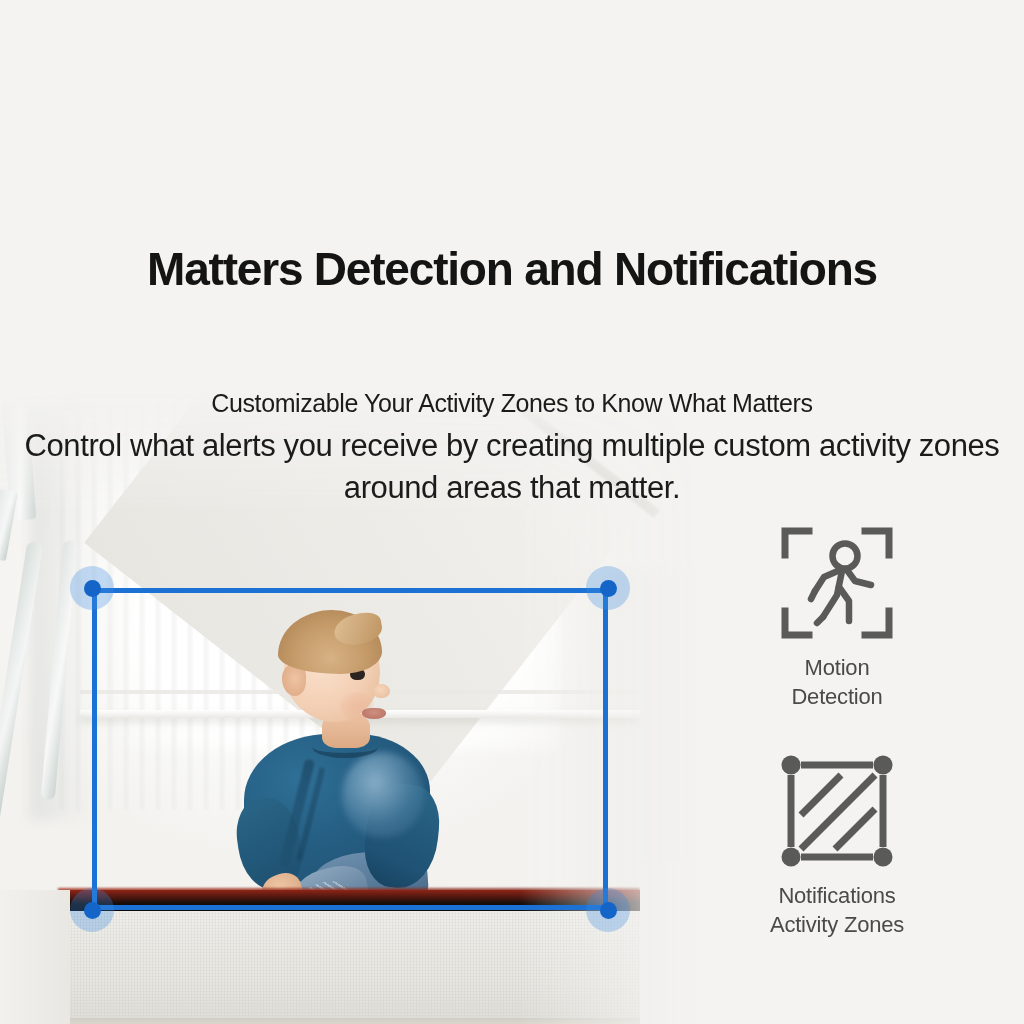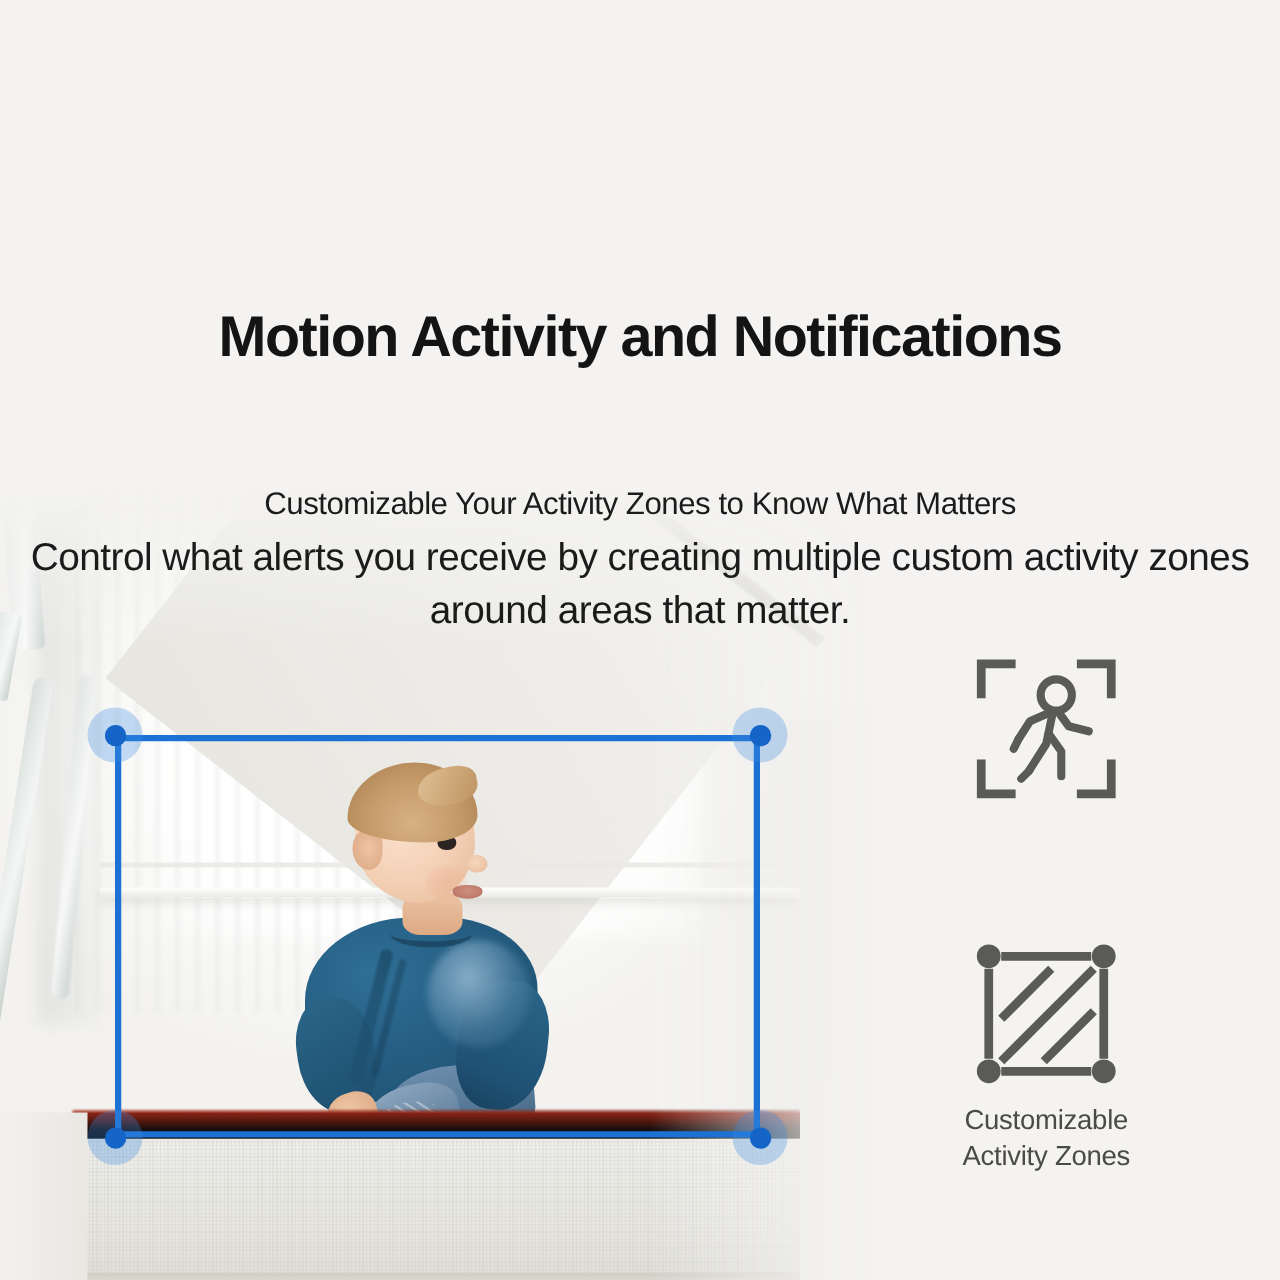--- a/index.html
+++ b/index.html
@@ -377,21 +377,21 @@
   <div class="riser-left"></div>
   <div class="riser-right"></div>
 </div>
 
 <div class="zone-rect"></div>
 <div class="handle h-tl"></div>
 <div class="handle h-tr"></div>
 <div class="handle h-bl"></div>
 <div class="handle h-br"></div>
 
-<h1 class="headline">Motion Activity and Notifications</h1>
+<h1 class="headline">Matters Detection and Notifications</h1>
 <p class="subhead">Customizable Your Activity Zones to Know What Matters</p>
 <p class="bodytext">Control what alerts you receive by creating multiple custom activity zones around areas that matter.</p>
 
 <div class="feature feat-motion">
   <div class="f-icon">
     <svg width="116" height="116" viewBox="0 0 116 116" fill="none" stroke="#5A5A58" stroke-width="7" stroke-linecap="square" stroke-linejoin="miter">
 
       <path d="M6 30 V6 H30"></path>
       <path d="M86 6 H110 V30"></path>
       <path d="M110 86 V110 H86"></path>
@@ -399,20 +399,22 @@
 
       <circle cx="66" cy="31" r="12.5" stroke-width="6.5"></circle>
       <path d="M61 45 L45 52 L36 66" stroke-width="6.5" stroke-linecap="round" stroke-linejoin="round"></path>
       <path d="M36 66 L32 74" stroke-width="6.5" stroke-linecap="round"></path>
       <path d="M68 45 L76 56 L92 60" stroke-width="6.5" stroke-linecap="round" stroke-linejoin="round"></path>
       <path d="M63 46 L58 70 L44 92" stroke-width="6.5" stroke-linecap="round" stroke-linejoin="round"></path>
       <path d="M44 92 L38 98" stroke-width="6.5" stroke-linecap="round"></path>
       <path d="M60 62 L70 76 L70 96" stroke-width="6.5" stroke-linecap="round" stroke-linejoin="round"></path>
     </svg>
   </div>
+  <div class="f-label">Motion
+Detection</div>
 </div>
 
 <div class="feature feat-zones">
   <div class="f-icon">
     <svg width="116" height="116" viewBox="0 0 116 116" fill="none" stroke="#5A5A58" stroke-width="7" stroke-linecap="butt">
 
       <path d="M22 12 H94"></path>
       <path d="M104 22 V94"></path>
       <path d="M94 104 H22"></path>
       <path d="M12 94 V22"></path>
@@ -420,15 +422,15 @@
       <path d="M22 96 L96 22" stroke-width="7"></path>
       <path d="M22 62 L62 22" stroke-width="7"></path>
       <path d="M56 96 L96 56" stroke-width="7"></path>
 
       <circle cx="12" cy="12" r="9.5" fill="#5A5A58" stroke="none"></circle>
       <circle cx="104" cy="12" r="9.5" fill="#5A5A58" stroke="none"></circle>
       <circle cx="12" cy="104" r="9.5" fill="#5A5A58" stroke="none"></circle>
       <circle cx="104" cy="104" r="9.5" fill="#5A5A58" stroke="none"></circle>
     </svg>
   </div>
-  <div class="f-label">Customizable
+  <div class="f-label">Notifications
 Activity Zones</div>
 </div>
 
 </body></html>

